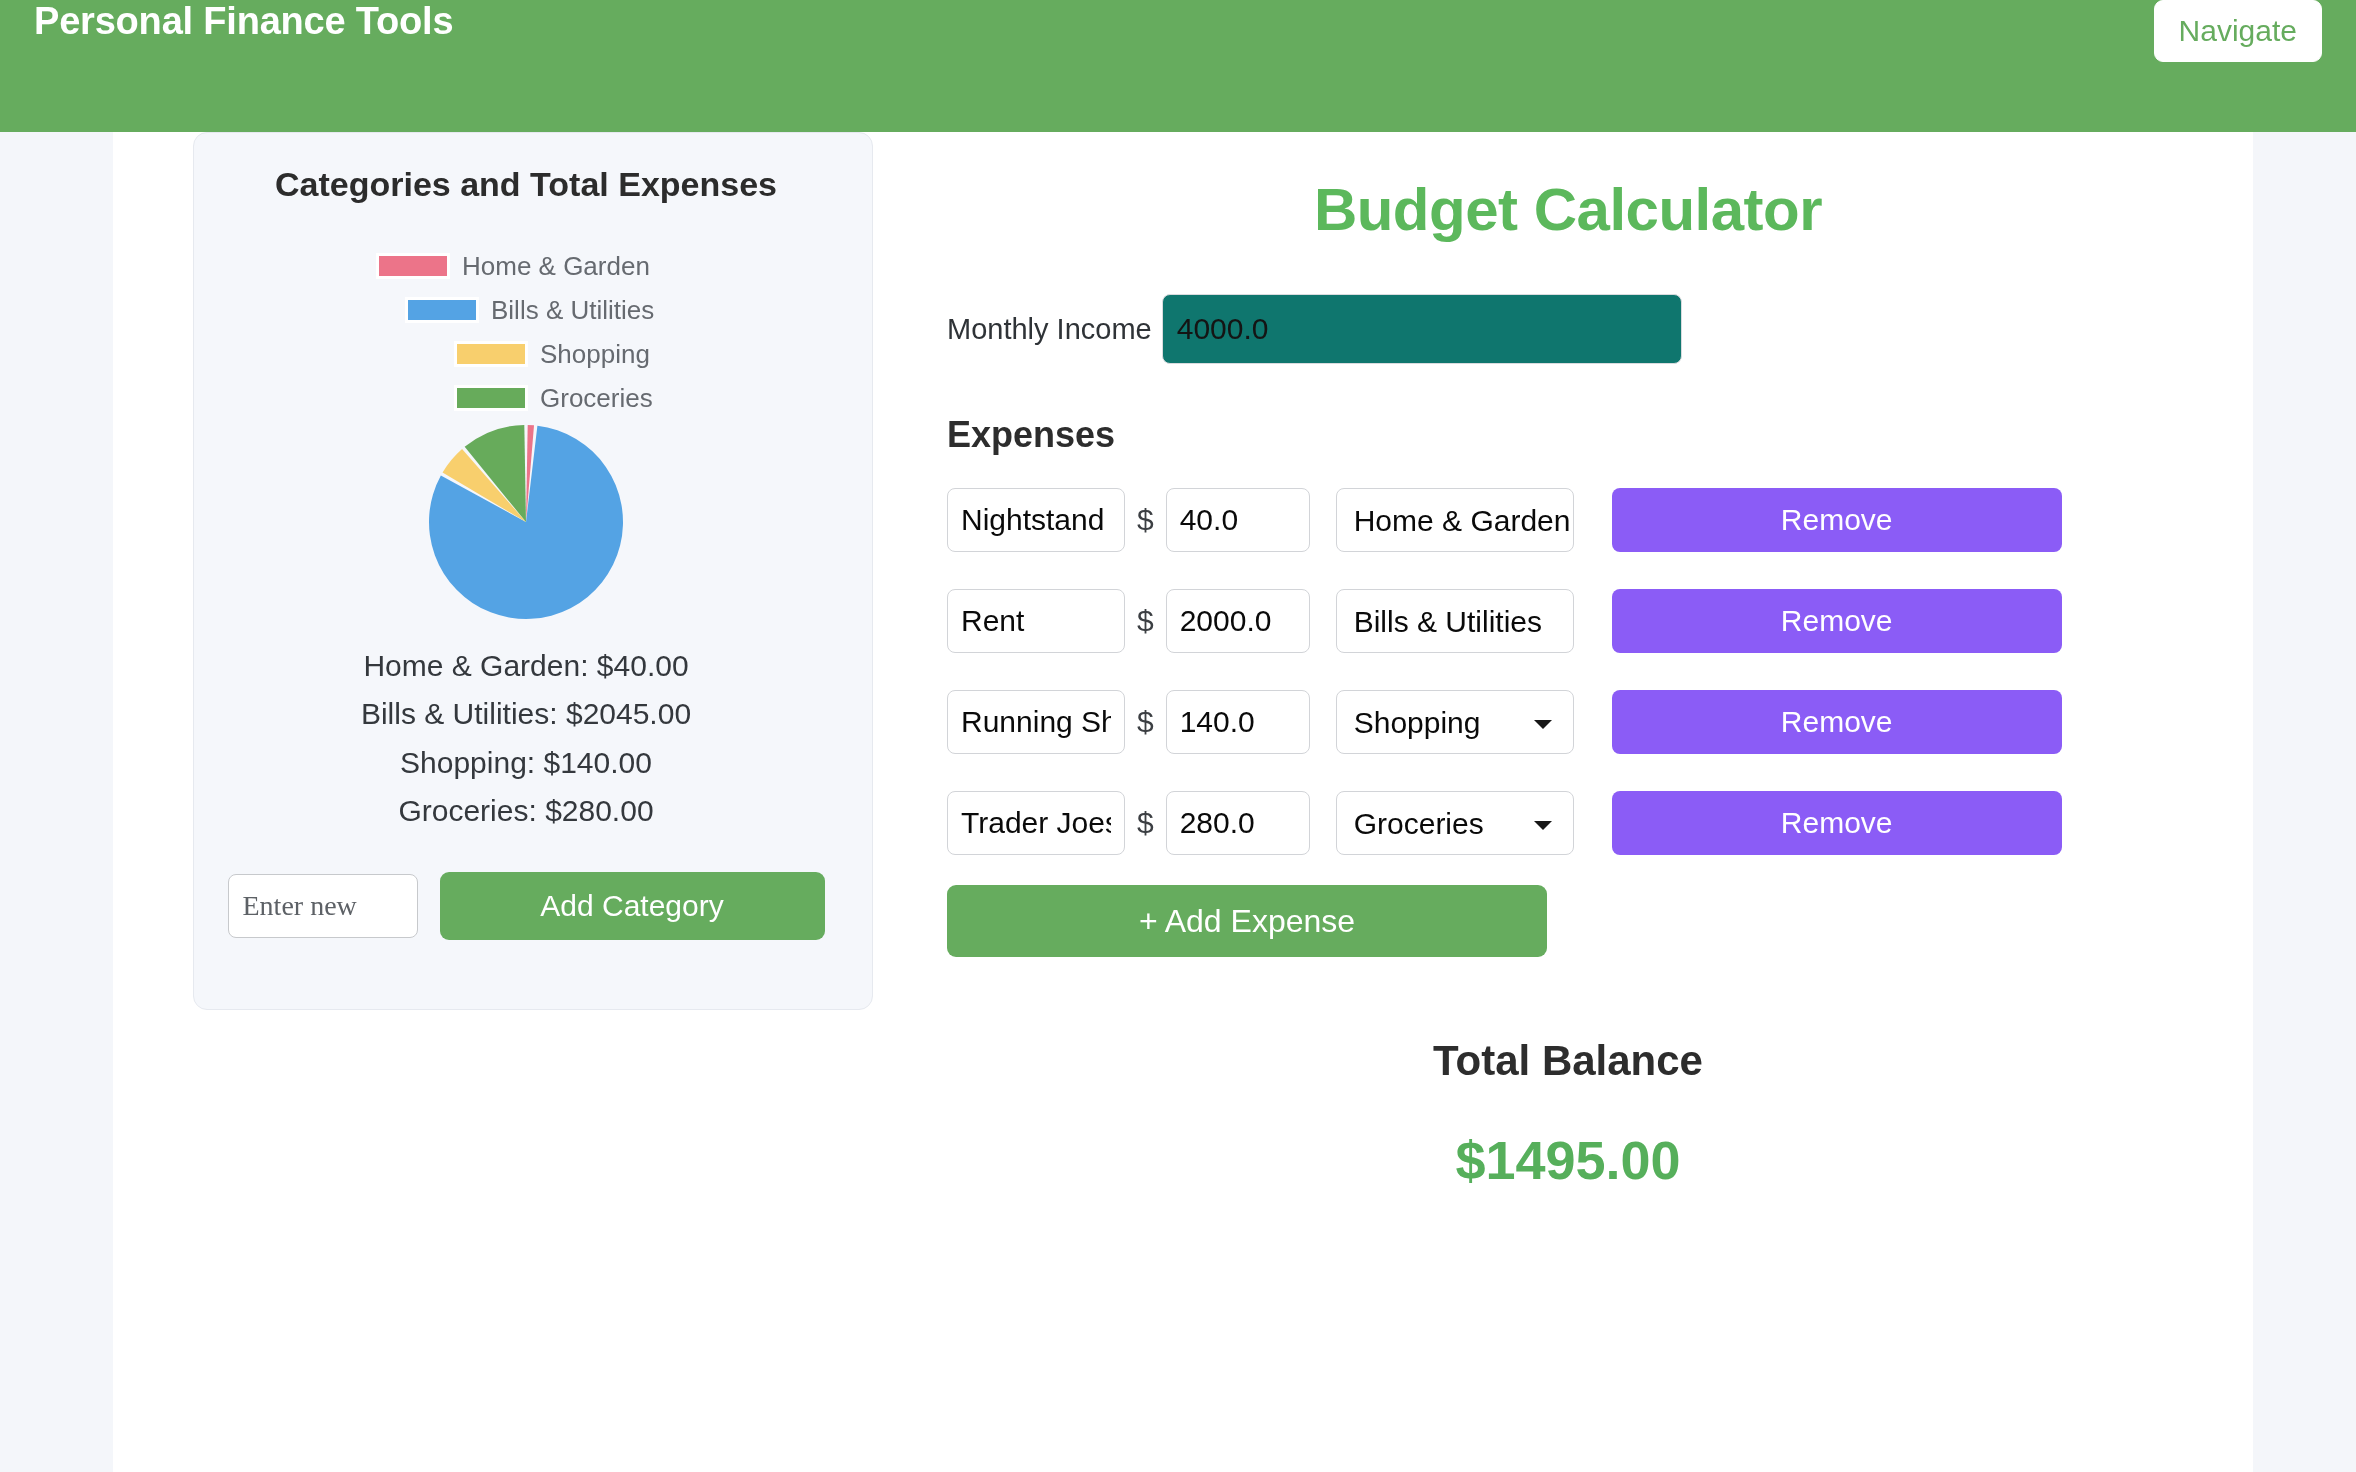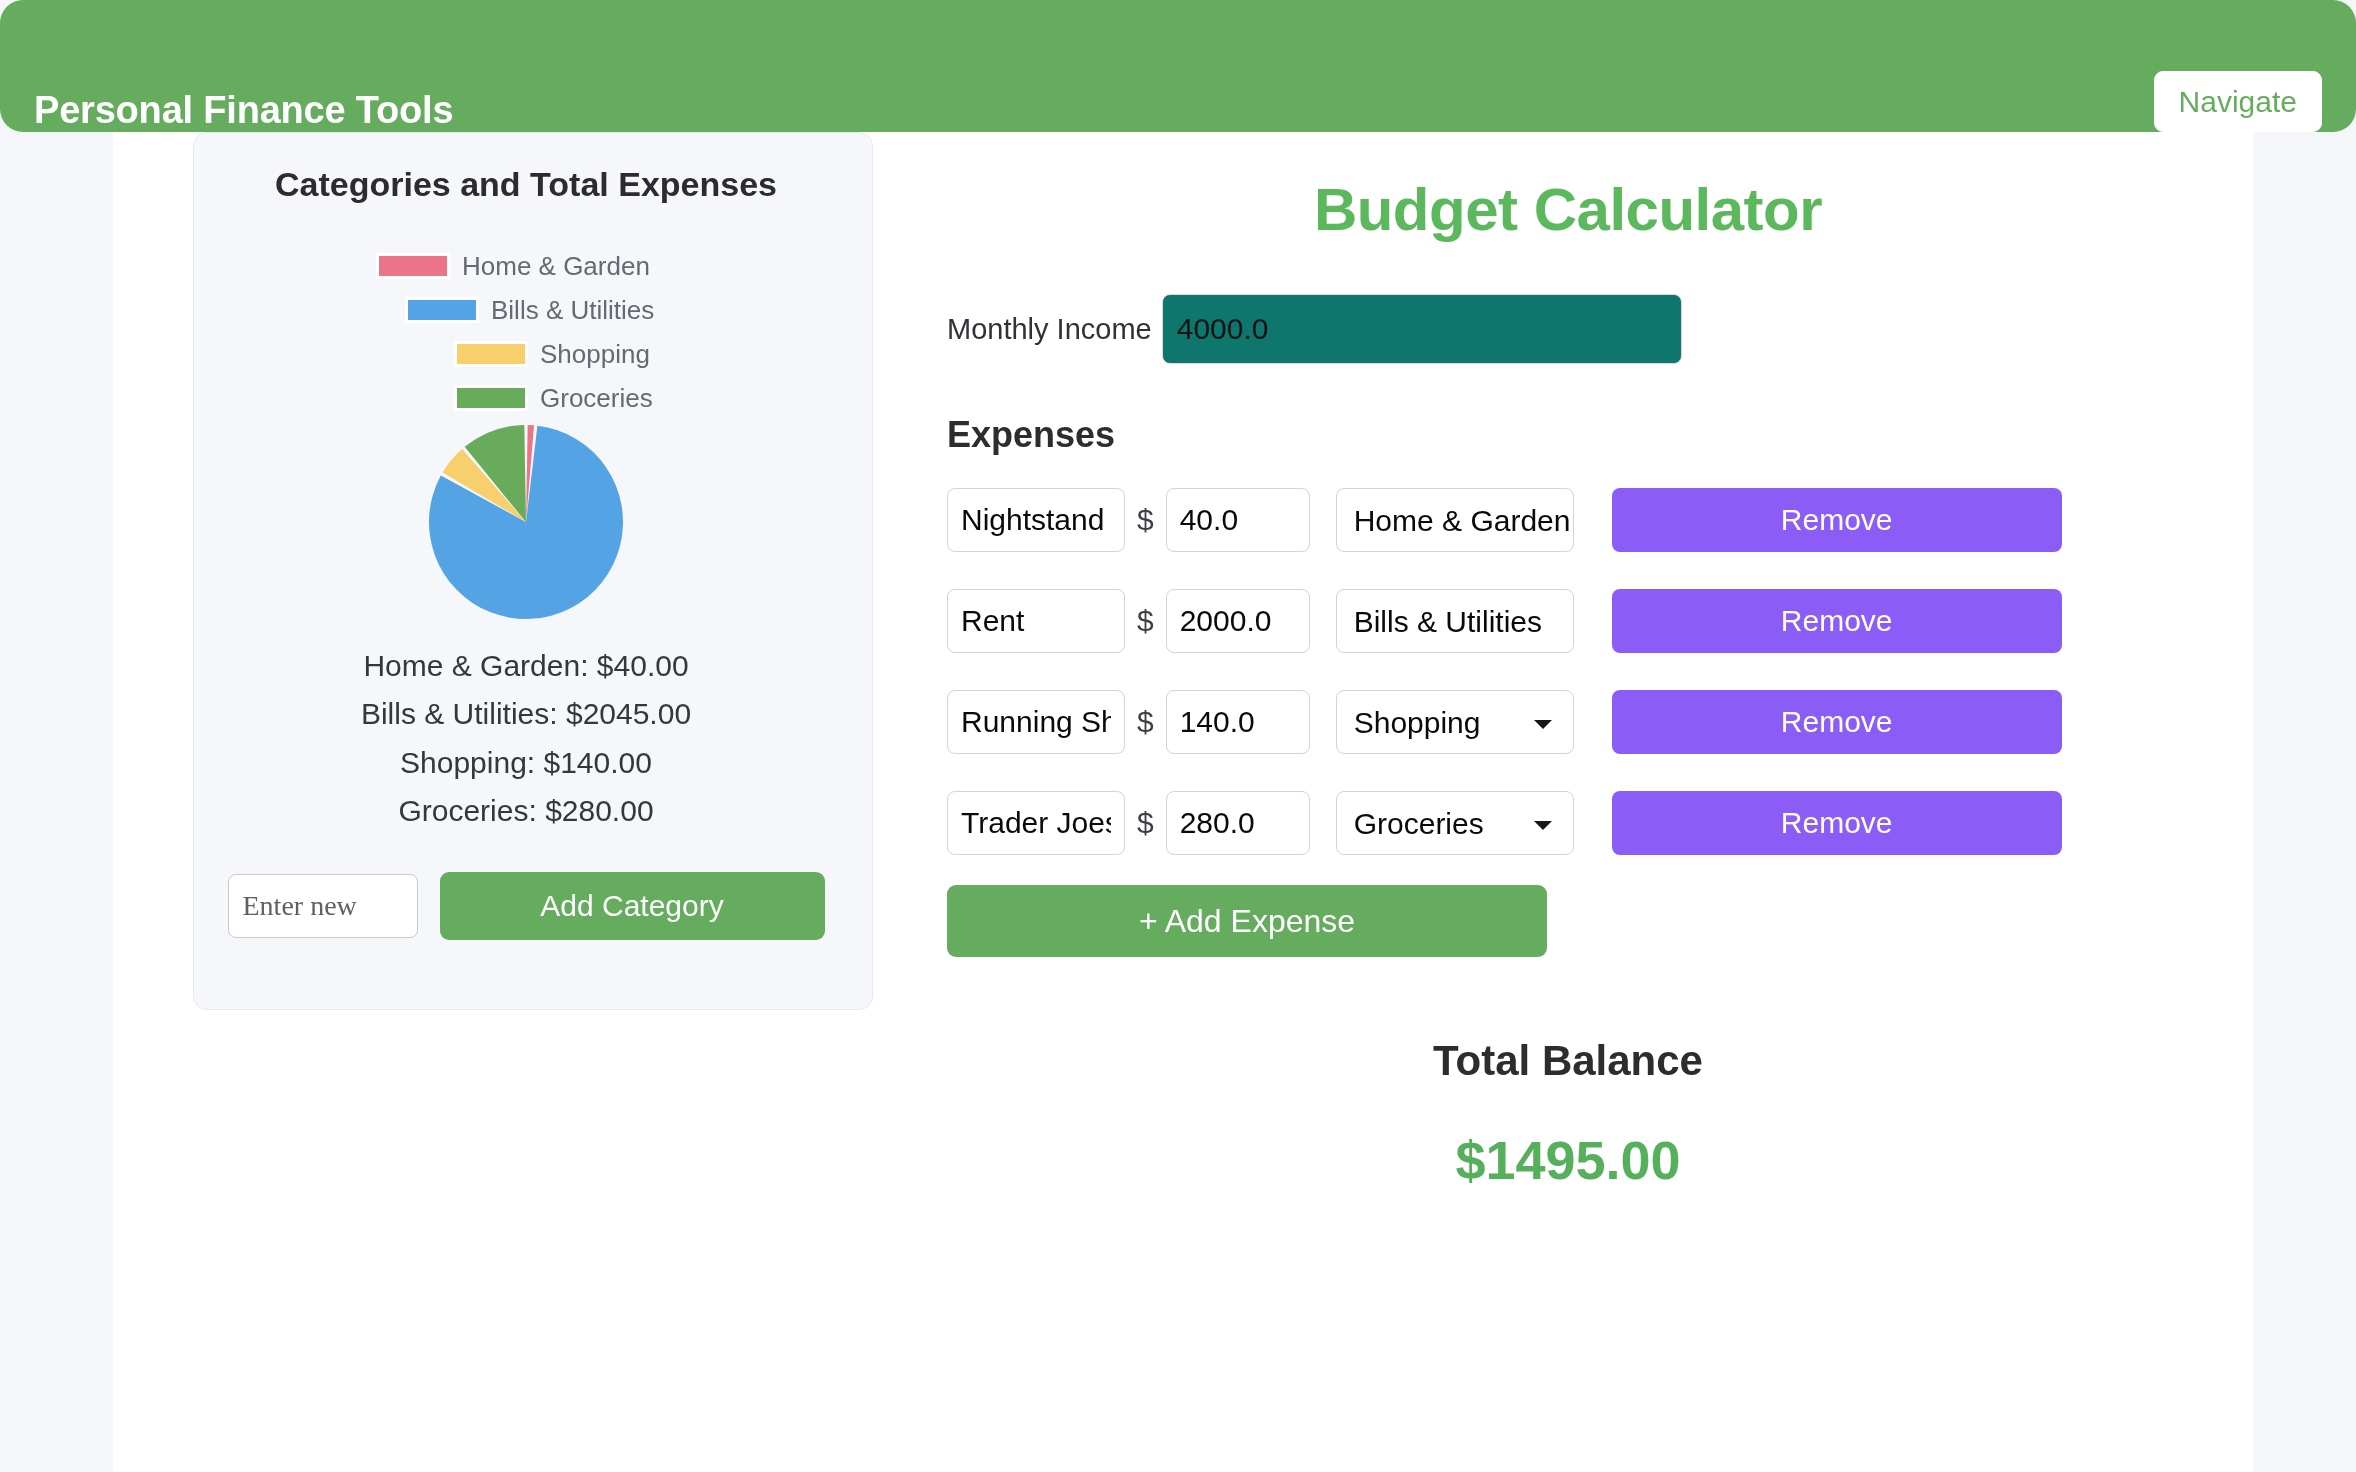--- a/index.html
+++ b/index.html
@@ -9,24 +9,23 @@
     overflow: hidden;
     background: #f4f6fa;
     font-family: "Liberation Sans", sans-serif;
   }
 
   
   .navbar {
     position: absolute; top: 0; left: 0;
     width: 2356px; height: 132px;
     background: #66ac5e;
-    display: flex; align-items: flex-end; justify-content: space-between;
+    display: flex; align-items: flex-start; justify-content: space-between;
     padding: 0 34px 0 34px;
     z-index: 20;
-    border-radius: 23px;
   }
   .brand {
     color: #ffffff;
     font-size: 38px;
     font-weight: bold;
     letter-spacing: -0.2px;
     white-space: nowrap;
   }
   .navigate-btn {
     background: #ffffff;

